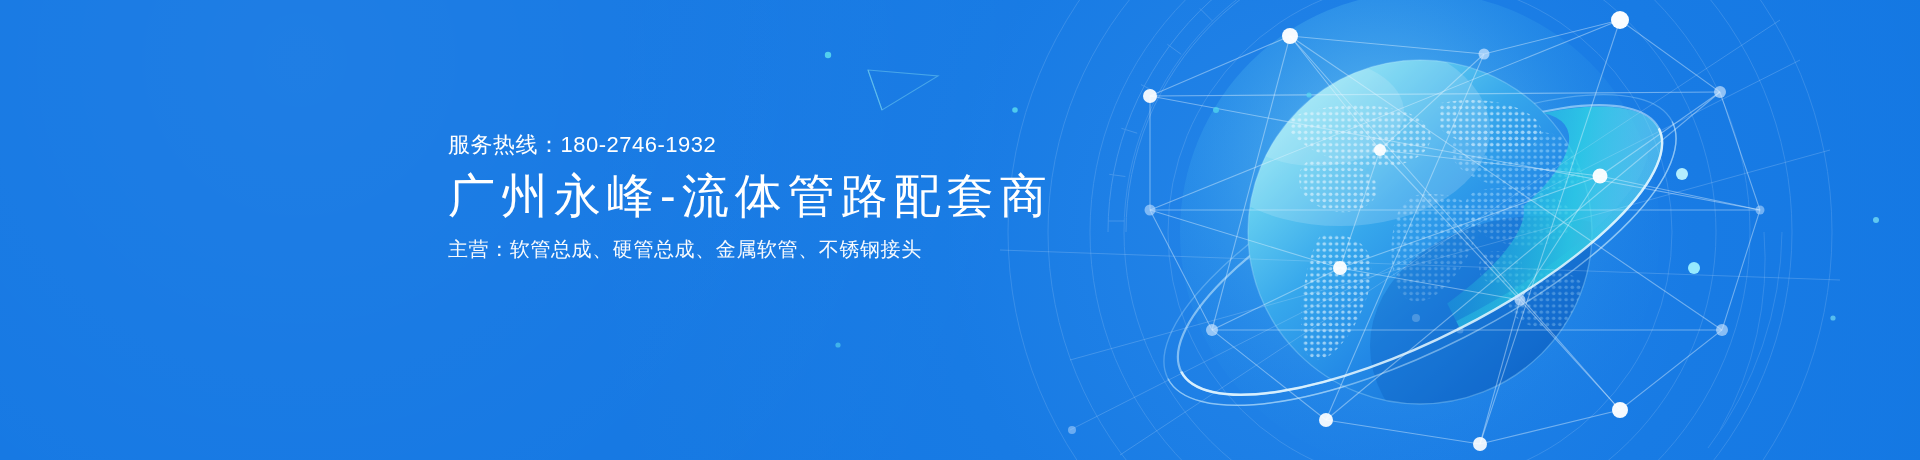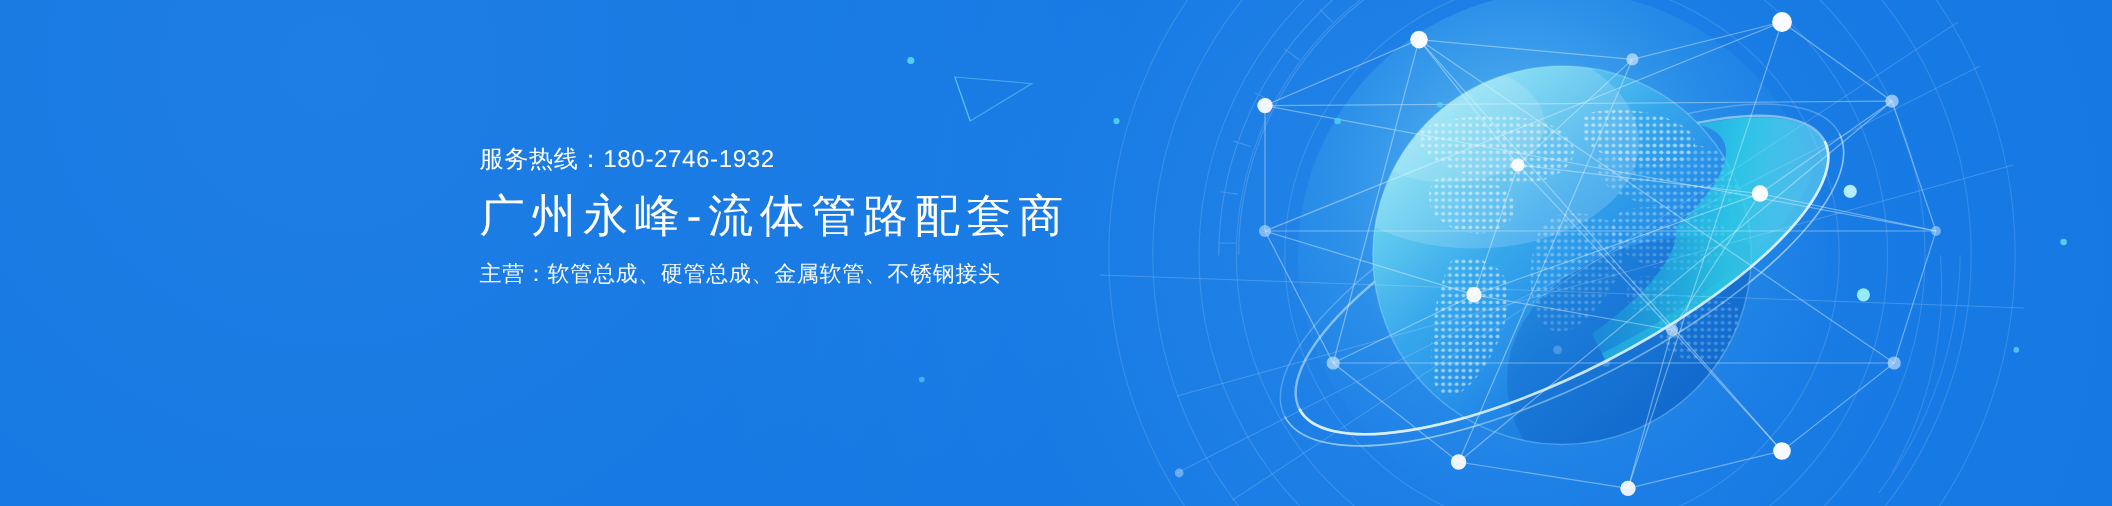--- a/index.html
+++ b/index.html
@@ -41,21 +41,21 @@
   }
   .graphic svg {
     display: block;
     width: 1100px;
     height: 460px;
   }
 
   
   .text-block {
     position: absolute;
-    left: 406px;
+    left: 418px;
     top: 130px;
     display: flex;
     align-items: flex-start;
     z-index: 5;
   }
   .accent-bar {
     width: 5px;
     background: #ffffff;
     margin-top: 42px;
     margin-bottom: 10px;
@@ -74,21 +74,21 @@
     font-size: 22px;
     line-height: 30px;
     letter-spacing: 0.5px;
     font-weight: 400;
     white-space: nowrap;
     margin-bottom: 6px;
   }
 
   .main-title {
     color: #ffffff;
-    font-size: 41px;
+    font-size: 47px;
     line-height: 60px;
     letter-spacing: 6px;
     font-weight: 300;
     white-space: nowrap;
     margin: 0;
   }
 
   .subtitle {
     color: #ffffff;
     font-size: 20px;

